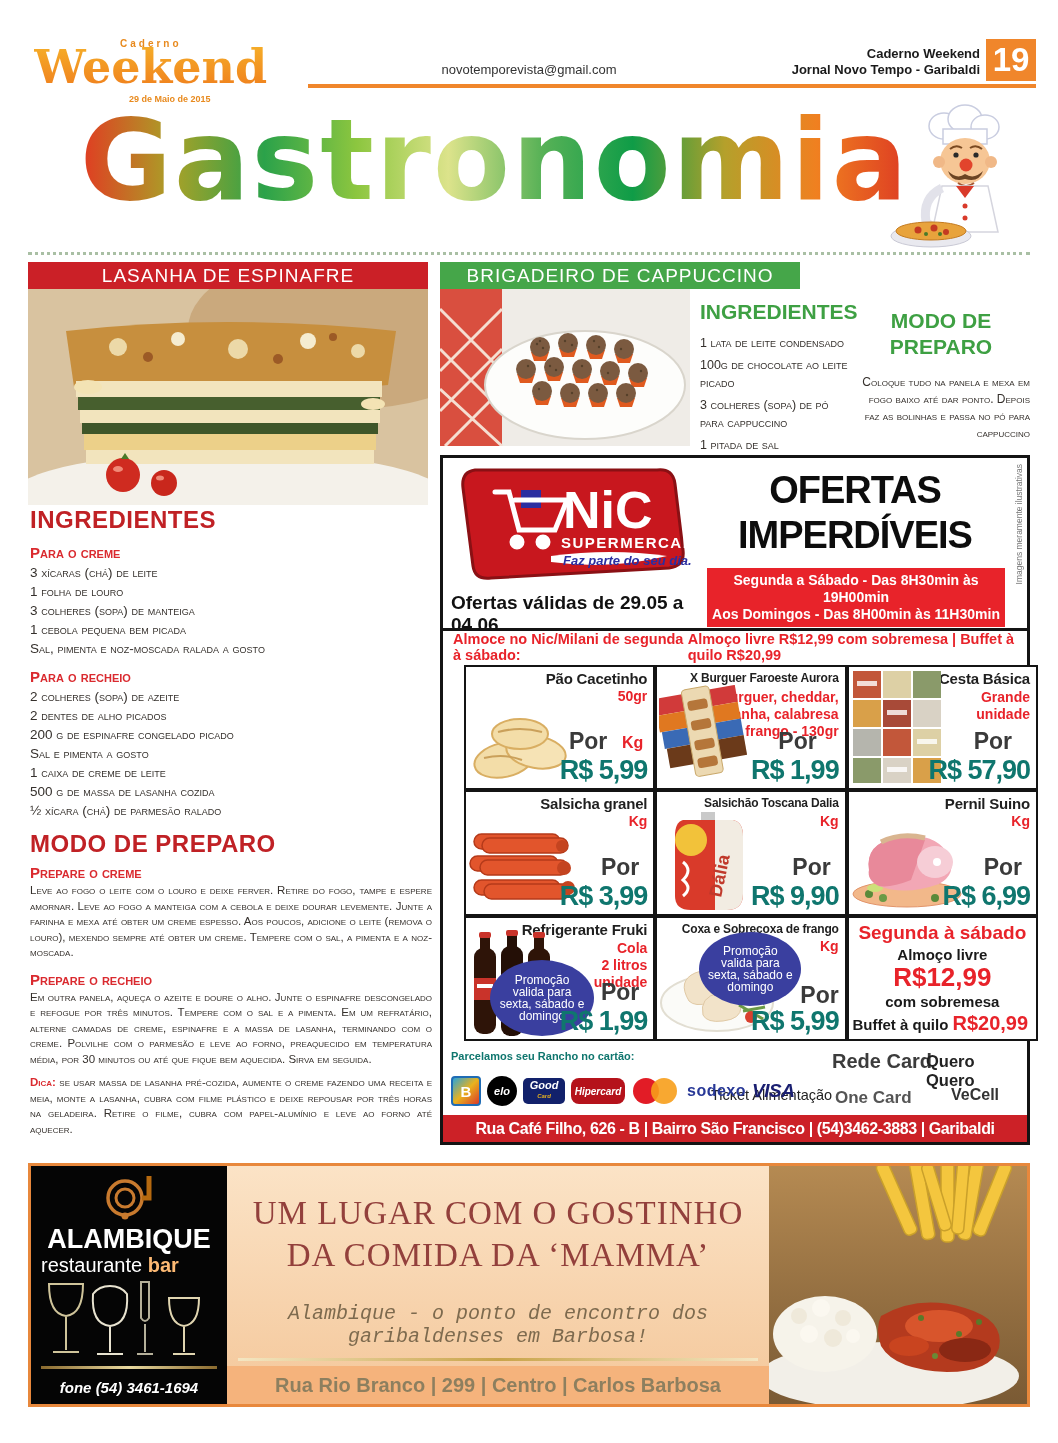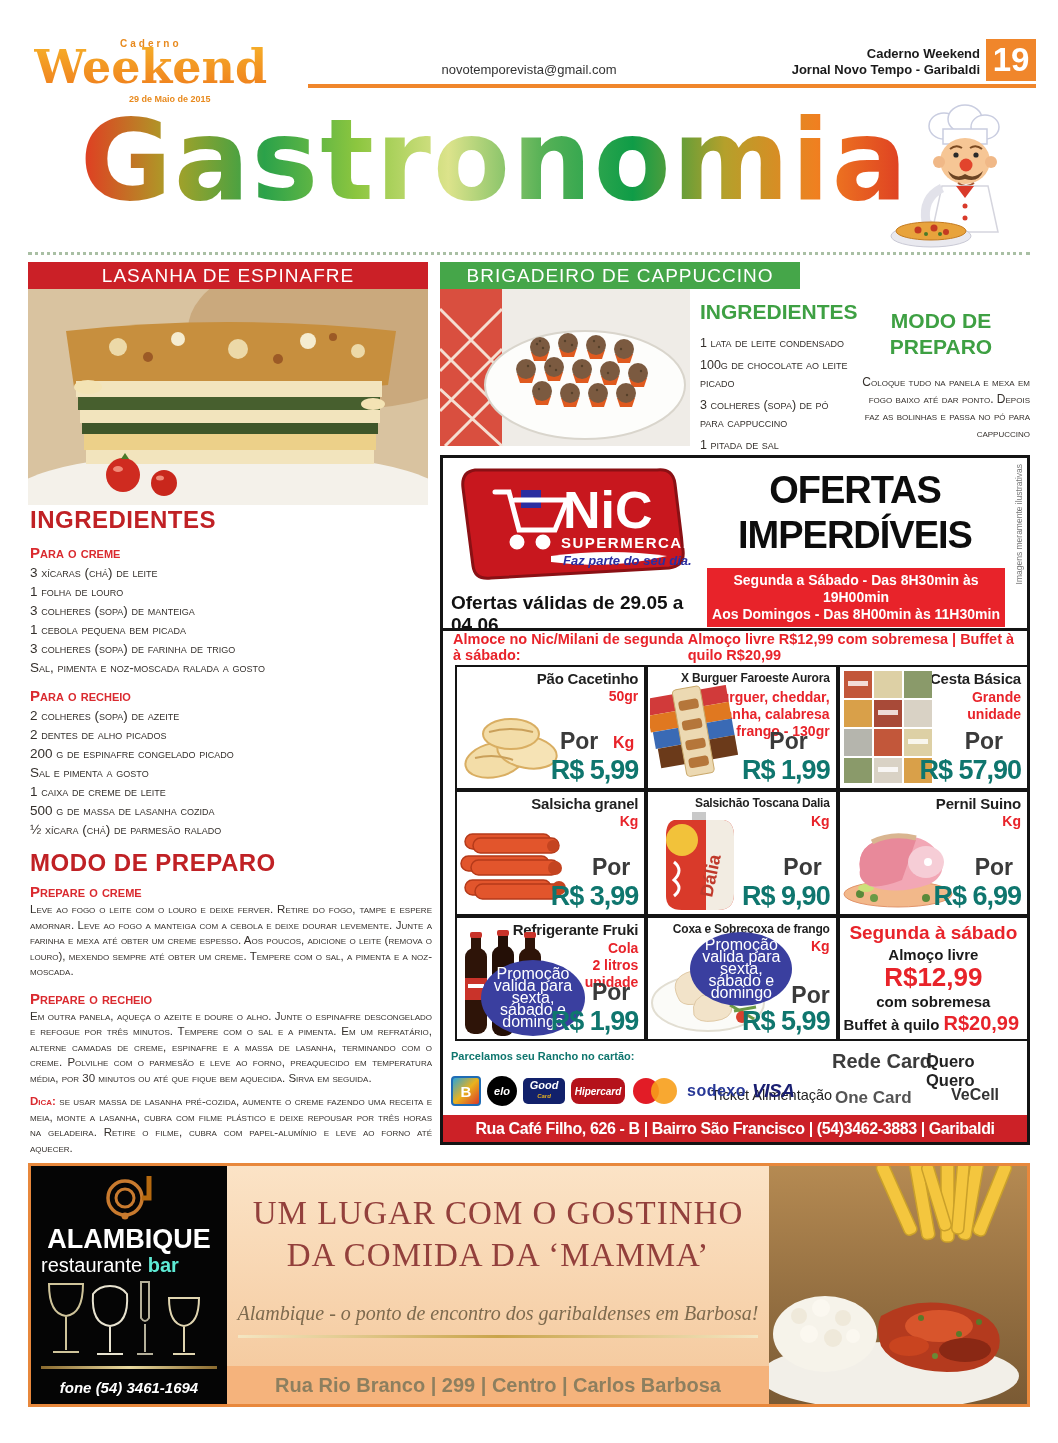--- a/index.html
+++ b/index.html
@@ -53,35 +53,35 @@
   .nic{left:440px;top:455px;width:590px;height:690px;border:3px solid #141414;background:#fff;}
   .nic-logo{left:12px;top:6px;width:240px;height:124px;}
   .nic-valid{left:8px;top:134px;width:256px;font-size:19px;font-weight:bold;color:#111;}
   .nic-headline{left:262px;top:10px;width:300px;text-align:center;font-size:38px;font-weight:900;
                 line-height:45px;letter-spacing:-1px;color:#0d0d0d;}
   .nic-hours{left:264px;top:110px;width:298px;background:#e8232a;color:#fff;font-weight:bold;font-size:14px;
              line-height:17px;text-align:center;padding:4px 2px;}
   .nic-note{right:3px;top:6px;writing-mode:vertical-rl;transform:rotate(180deg);font-size:8.5px;color:#777;}
   .nic-lunch{left:0;top:170px;width:100%;height:34px;border-top:3px solid #141414;display:flex;
              justify-content:space-between;align-items:center;padding:0 10px;color:#e8232a;font-weight:bold;font-size:14.5px;}
-  .nic-grid{left:12px;top:207px;width:574px;height:376px;display:grid;grid-template-columns:1fr 1fr 1fr;
+  .nic-grid{left:21px;top:207px;width:574px;height:376px;display:grid;grid-template-columns:1fr 1fr 1fr;
             grid-template-rows:1fr 1fr 1fr;}
   .cell{border:2px solid #141414;position:relative;background:#fff;overflow:hidden;}
   .p-name{position:absolute;top:3px;left:4px;right:6px;text-align:right;font-size:15px;line-height:17px;
           font-weight:bold;color:#1f1f1f;letter-spacing:-.2px;}
   .p-name.tight{font-size:12px;}
   .p-details{position:absolute;top:21px;right:6px;text-align:right;color:#e8232a;font-weight:bold;
              font-size:14px;line-height:17px;}
   .p-details.multiline{top:22px;}
   .p-por{position:absolute;right:10px;bottom:33px;font-size:23px;font-weight:bold;color:#3a3a3a;}
   .p-kg{position:absolute;right:10px;bottom:36px;font-size:16px;font-weight:bold;color:#e8232a;}
   .p-por.shift{right:46px;}
   .p-price{position:absolute;right:6px;bottom:2px;font-size:27px;font-weight:800;color:#0f766e;letter-spacing:-1px;}
   .p-img{position:absolute;}
-  .promo{position:absolute;background:#3a3f9f;border-radius:50%;color:#fff;font-size:16px;line-height:12px;
+  .promo{position:absolute;background:#3a3f9f;border-radius:50%;color:#fff;font-size:12px;line-height:12px;
          text-align:center;display:flex;align-items:center;justify-content:center;padding:8px;}
   .lunch-cell{text-align:center;padding-top:4px;}
   .lc-title{color:#e8232a;font-weight:bold;font-size:19px;}
   .lc-b{color:#1a1a1a;font-weight:bold;font-size:15px;margin-top:2px;}
   .lc-price{color:#e8232a;font-weight:800;font-size:26px;line-height:28px;}
   .lc-bottom{position:absolute;bottom:4px;left:0;right:4px;font-weight:bold;font-size:15px;color:#1a1a1a;}
   .lc-bottom .lc-p2{color:#e8232a;font-size:20px;font-weight:800;}
 
   .nic-pay{left:0;top:588px;width:100%;height:70px;}
   .pay-label{position:absolute;left:8px;top:4px;color:#0f766e;font-weight:bold;font-size:11px;}
@@ -107,27 +107,27 @@
   .nic-addr{left:0;bottom:0;width:100%;height:27px;background:#cc2127;color:#fff;display:flex;align-items:center;
             justify-content:center;font-weight:bold;font-size:16px;letter-spacing:-.4px;white-space:nowrap;}
 
   
   .alam{left:28px;top:1163px;width:1002px;height:244px;border:3px solid #e8883c;display:flex;
         background:linear-gradient(180deg,#fbe3c6,#f4c79a);}
   .al-logo{width:196px;background:#050505;position:relative;color:#fff;flex-shrink:0;}
   .al-spiral{position:absolute;left:68px;top:6px;width:60px;height:52px;}
   .al-name{position:absolute;left:0;right:0;top:58px;text-align:center;font-size:27px;font-weight:bold;letter-spacing:0;}
   .al-sub{position:absolute;left:10px;top:88px;font-size:20px;color:#fff;}
-  .al-sub b{color:#5eead4;font-weight:bold;}
+  .al-sub b{color:#fdba74;font-weight:bold;}
   .al-glasses{position:absolute;left:10px;top:114px;width:176px;height:86px;}
   .al-gold{position:absolute;left:10px;top:200px;width:176px;height:3px;background:linear-gradient(90deg,#8a6a2e,#e8d9a0,#8a6a2e);}
   .al-phone{position:absolute;left:0;right:0;bottom:8px;text-align:center;font-size:15px;font-weight:bold;font-style:italic;}
   .al-center{flex:1;position:relative;text-align:center;}
   .al-head{margin-top:26px;font-family:"Liberation Serif",serif;color:#93403c;font-size:33px;line-height:42px;letter-spacing:1px;}
-  .al-tag{margin-top:26px;font-family:Liberation Serif, serif;font-style:italic;color:#7d6a4e;font-size:20px;}
+  .al-tag{margin-top:26px;font-family:Liberation Mono, monospace;font-style:italic;color:#7d6a4e;font-size:20px;}
   .al-div{margin:10px auto 0 auto;width:96%;height:3px;background:linear-gradient(90deg,#f4e6c2,#c9a44a,#f4e6c2);}
   .al-strip{position:absolute;left:0;right:0;bottom:0;height:38px;background:#f5b37c;display:flex;align-items:center;
             justify-content:center;color:#8d7f5f;font-weight:bold;font-size:20px;}
   .al-photo{width:258px;flex-shrink:0;}
 </style>
 </head>
 <body>
 
 <div class="page">
 
@@ -207,21 +207,20 @@
     <path d="M93 170 l4 -6 l4 6 Z" fill="#4a7a2a"></path>
   </svg>
 
   <div class="abs lsg-content">
     <div class="h-red">INGREDIENTES</div>
     <div class="sub-red">Para o creme</div>
     <div class="ing-item">3 xícaras (chá) de leite</div>
     <div class="ing-item">1 folha de louro</div>
     <div class="ing-item">3 colheres (sopa) de manteiga</div>
     <div class="ing-item">1 cebola pequena bem picada</div>
-    <div class="ing-item">3 colheres (sopa) de farinha de trigo</div>
     <div class="ing-item">Sal, pimenta e noz-moscada ralada a gosto</div>
     <div class="sub-red">Para o recheio</div>
     <div class="ing-item">2 colheres (sopa) de azeite</div>
     <div class="ing-item">2 dentes de alho picados</div>
     <div class="ing-item">200 g de espinafre congelado picado</div>
     <div class="ing-item">Sal e pimenta a gosto</div>
     <div class="ing-item">1 caixa de creme de leite</div>
     <div class="ing-item">500 g de massa de lasanha cozida</div>
     <div class="ing-item">½ xícara (chá) de parmesão ralado</div>
     <div class="h-red" style="margin-top:10px;">MODO DE PREPARO</div>

